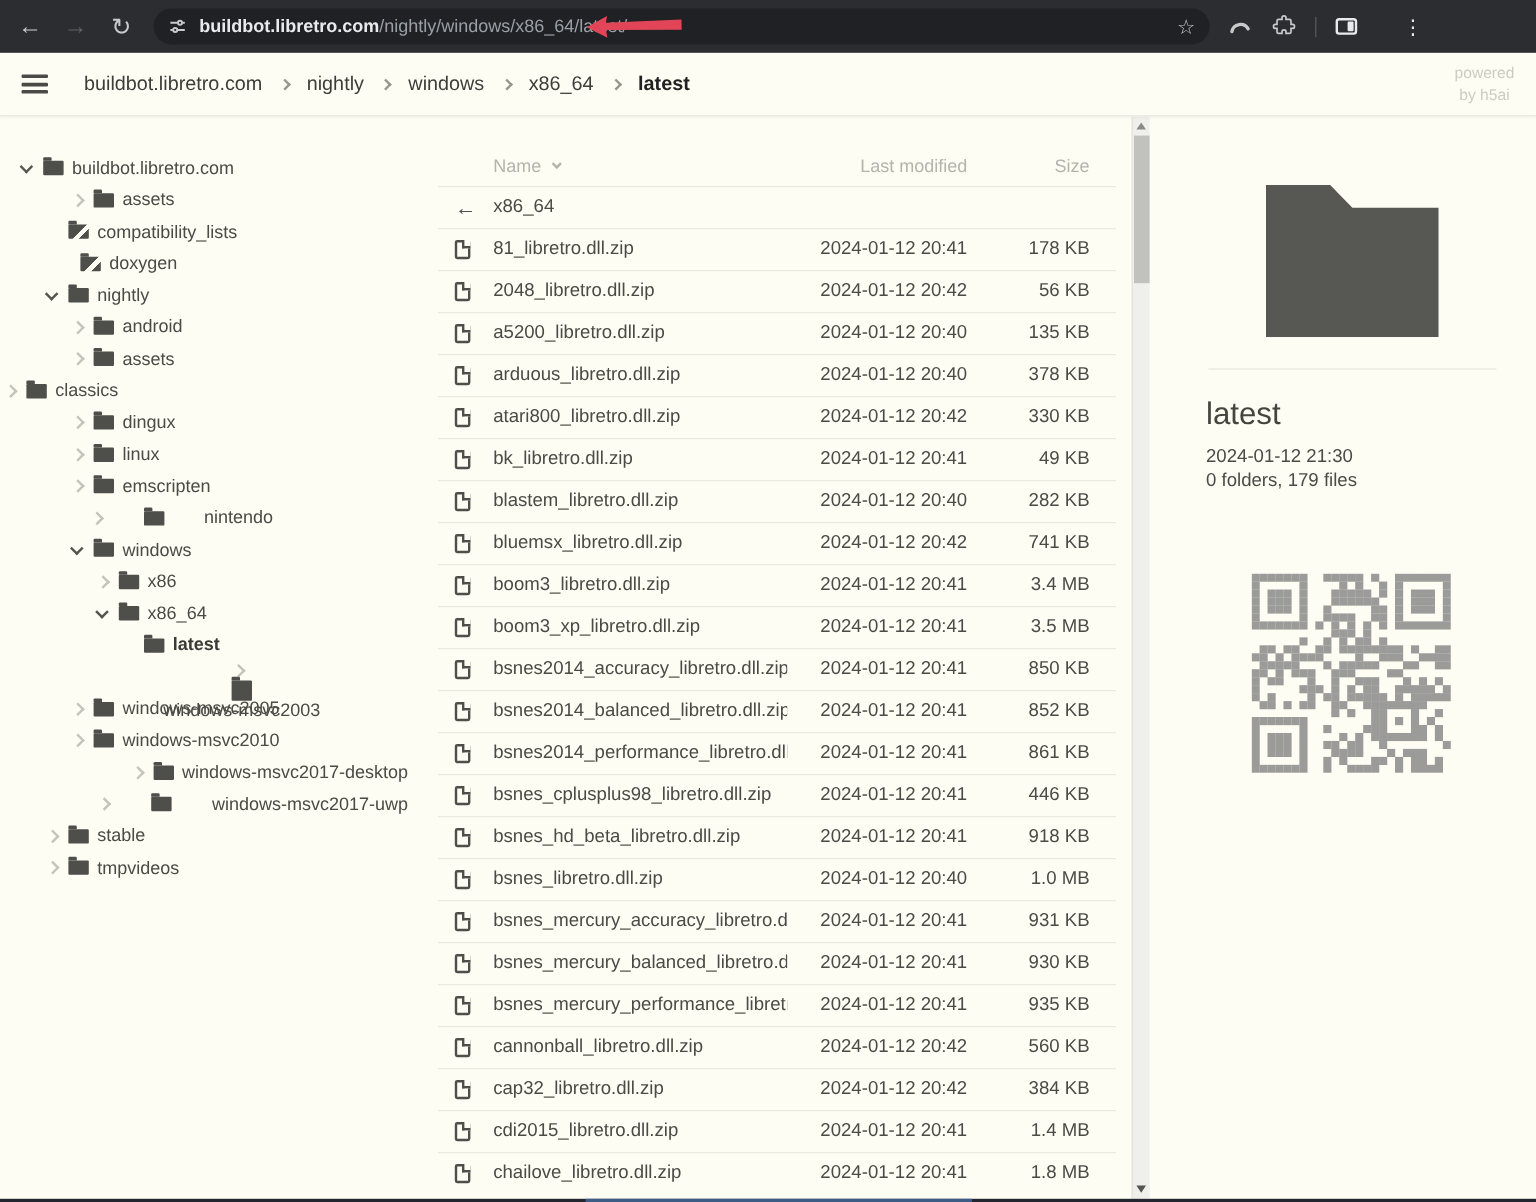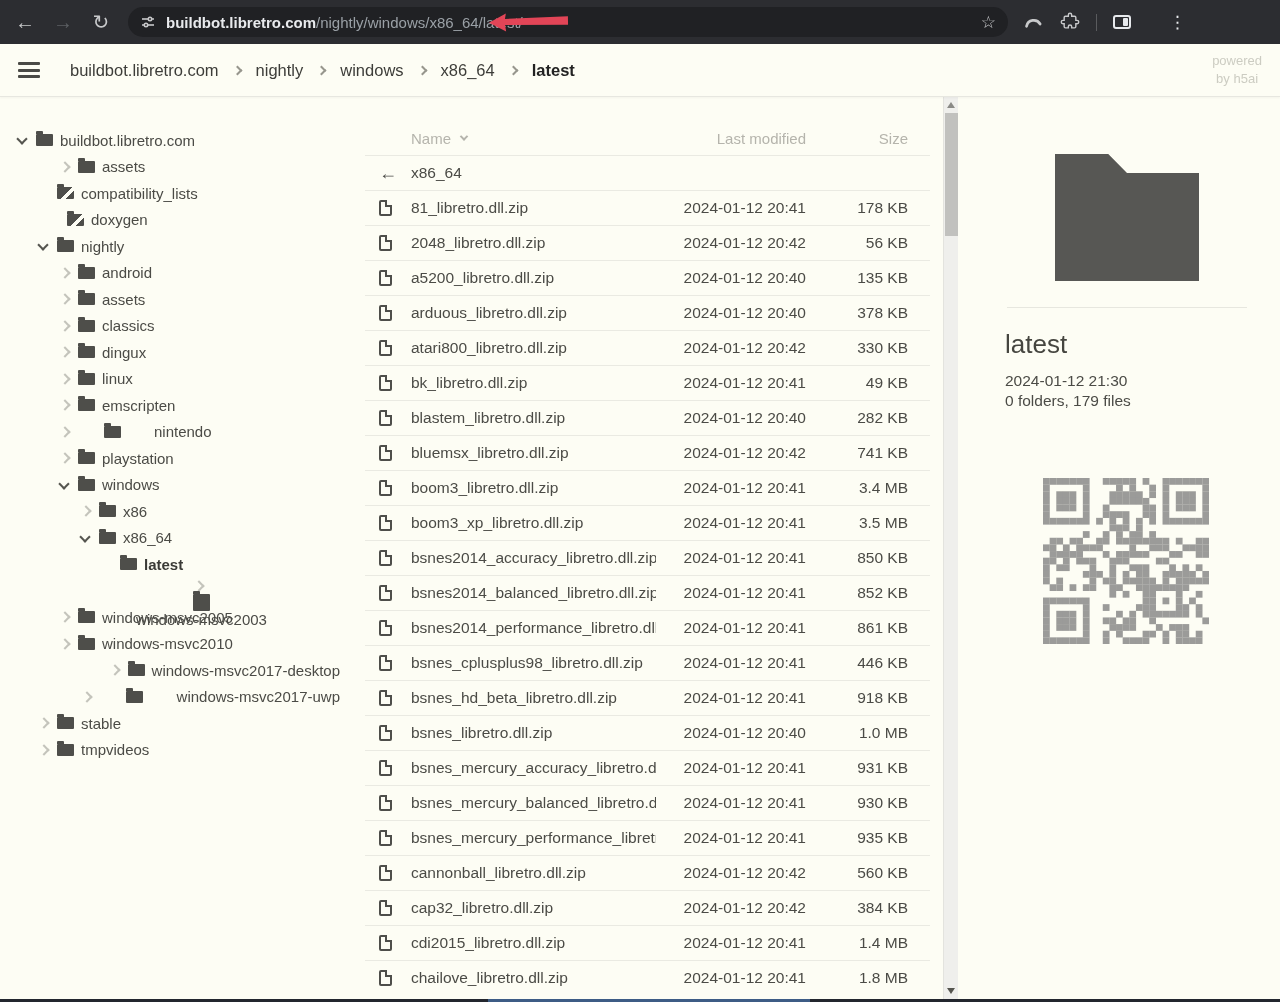--- a/index.html
+++ b/index.html
@@ -185,49 +185,44 @@
     <div class="tree-row" style="padding-left: 56px;">
       <span class="chev chev-right"></span>
       <span class="tree-folder"></span>
       <span class="tree-label">android</span>
     </div>
     <div class="tree-row" style="padding-left: 56px;">
       <span class="chev chev-right"></span>
       <span class="tree-folder"></span>
       <span class="tree-label">assets</span>
     </div>
-    <div class="tree-row" style="padding-left: 56px;">
+    <div class="tree-row" style="">
       <span class="chev chev-right"></span>
       <span class="tree-folder"></span>
       <span class="tree-label">classics</span>
     </div>
     <div class="tree-row" style="padding-left: 56px;">
       <span class="chev chev-right"></span>
       <span class="tree-folder"></span>
       <span class="tree-label">dingux</span>
     </div>
     <div class="tree-row" style="padding-left: 56px;">
       <span class="chev chev-right"></span>
       <span class="tree-folder"></span>
       <span class="tree-label">linux</span>
     </div>
     <div class="tree-row" style="padding-left: 56px;">
       <span class="chev chev-right"></span>
       <span class="tree-folder"></span>
       <span class="tree-label">emscripten</span>
     </div>
-    <div class="tree-row" style="padding-left: 56px; gap: 26px;">
+    <div class="tree-row" style="padding-left: 72px; gap: 26px;">
       <span class="chev chev-right"></span>
       <span class="tree-folder"></span>
       <span class="tree-label">nintendo</span>
-    </div>
-    <div class="tree-row" style="padding-left: 56px;">
-      <span class="chev chev-right"></span>
-      <span class="tree-folder"></span>
-      <span class="tree-label">playstation</span>
     </div>
     <div class="tree-row" style="padding-left: 56px;">
       <span class="chev chev-down"></span>
       <span class="tree-folder"></span>
       <span class="tree-label">windows</span>
     </div>
     <div class="tree-row" style="padding-left: 77px;">
       <span class="chev chev-right"></span>
       <span class="tree-folder"></span>
       <span class="tree-label">x86</span>

